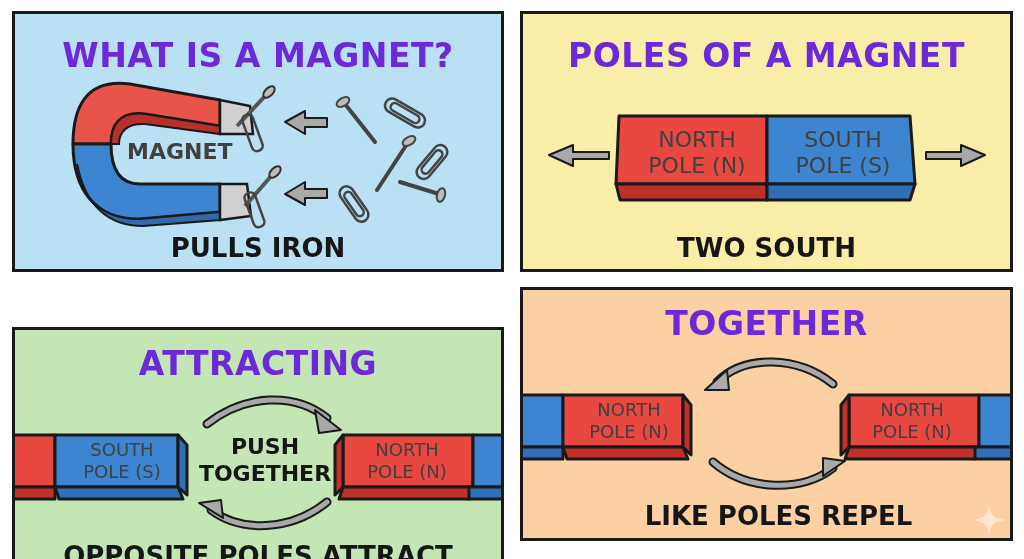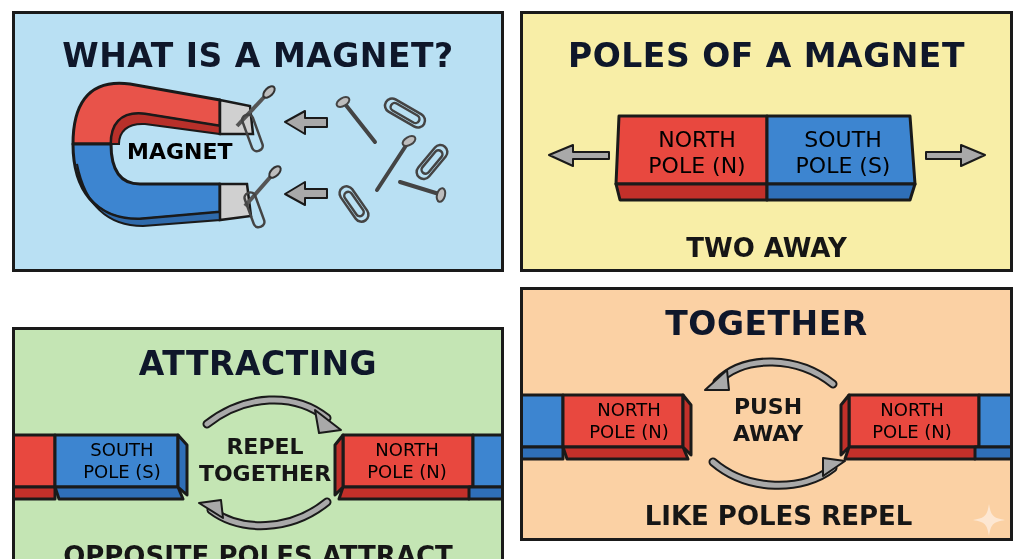--- a/index.html
+++ b/index.html
@@ -14,30 +14,30 @@
       box-sizing: border-box;
       overflow: hidden;
     }
     .p-tl { left: 12px; top: 11px; width: 492px; height: 261px; background: #b9e0f3; }
     .p-tr { left: 520px; top: 11px; width: 493px; height: 261px; background: #f8eea7; }
     .p-bl { left: 12px; top: 287px; width: 492px; height: 254px; background: #c4e5b4; margin-top: 40px; }
     .p-br { left: 520px; top: 287px; width: 493px; height: 254px; background: #fbd1a4; }
 
     .title {
       position: absolute; left: 0; right: 0; text-align: center;
-      font-weight: bold; color: #0f172a; letter-spacing: 0.5px;
+      font-weight: bold; color: #6d28d9; letter-spacing: 0.5px;
       font-size: 33px; line-height: 40px;
     }
     .caption {
       position: absolute; left: 0; right: 0; text-align: center;
       font-weight: bold; color: #161616; font-size: 26px; line-height: 32px;
     }
     svg.art { position: absolute; left: 0; top: 0; }
     .label {
-      position: absolute; text-align: center; color: #000000;
+      position: absolute; text-align: center; color: #404040;
       font-size: 18px; line-height: 22px; font-weight: normal;
     }
     .label.big { font-size: 22px; line-height: 26px; font-weight: bold; }
     .center-text {
       position: absolute; text-align: center; color: #161616;
       font-size: 22px; line-height: 27px; font-weight: bold;
     }
     .sparkle { position: absolute; }
   </style>
 </head>
@@ -86,20 +86,21 @@
       <rect x="368" y="92" width="44" height="14" rx="7" transform="rotate(30 390 99)"></rect>
       <rect x="374" y="95" width="32" height="8" rx="4" transform="rotate(30 390 99)"></rect>
       <rect x="410" y="128" width="14" height="40" rx="7" transform="rotate(40 417 148)"></rect>
       <rect x="413" y="134" width="8" height="28" rx="4" transform="rotate(40 417 148)"></rect>
       <rect x="332" y="170" width="14" height="40" rx="7" transform="rotate(-35 339 190)"></rect>
       <rect x="335" y="176" width="8" height="28" rx="4" transform="rotate(-35 339 190)"></rect>
     </g>
   </svg>
 
   <div class="label big" style="left:112px; top:125px; width:90px;">MAGNET</div>
+  <div class="caption" style="top:218px;">PULLS IRON</div>
 </div>
 
 <div class="panel p-tr">
   <div class="title" style="top:22px;">POLES OF A MAGNET</div>
 
   <svg class="art" width="493" height="261" viewBox="0 0 493 261">
 
     <path d="M86,138 L50,138 L50,131 L26,141 L50,152 L50,145 L86,145 Z" fill="#a9a9a9" stroke="#1a1a1a" stroke-width="2" stroke-linejoin="round"></path>
 
     <path d="M403,138 L438,138 L438,131 L462,141 L438,152 L438,145 L403,145 Z" fill="#a9a9a9" stroke="#1a1a1a" stroke-width="2" stroke-linejoin="round"></path>
@@ -114,21 +115,21 @@
 
   <div class="label big" style="left:104px; top:113px; width:140px; font-weight:normal; font-size:22px;">
     <div>NORTH</div>
     <div>POLE (N)</div>
   </div>
   <div class="label big" style="left:250px; top:113px; width:140px; font-weight:normal; font-size:22px;">
     <div>SOUTH</div>
     <div>POLE (S)</div>
   </div>
 
-  <div class="caption" style="top:218px;">TWO AWAY</div>
+  <div class="caption" style="top:218px;">TWO SOUTH</div>
 </div>
 
 <div class="panel p-bl">
   <div class="title" style="top:14px;">ATTRACTING</div>
 
   <svg class="art" width="492" height="254" viewBox="0 0 492 254">
 
     <g stroke="#1a1a1a" stroke-width="3" stroke-linejoin="round">
       <rect x="-4" y="105" width="44" height="52" fill="#e8483f"></rect>
       <rect x="-4" y="157" width="44" height="12" fill="#c2302a"></rect>
@@ -161,21 +162,21 @@
 
   <div class="label" style="left:52px; top:109px; width:110px;">
     <div>SOUTH</div>
     <div>POLE (S)</div>
   </div>
   <div class="label" style="left:332px; top:109px; width:120px;">
     <div>NORTH</div>
     <div>POLE (N)</div>
   </div>
   <div class="center-text" style="left:180px; top:103px; width:140px;">
-    <div>REPEL</div>
+    <div>PUSH</div>
     <div>TOGETHER</div>
   </div>
 
   <div class="caption" style="top:210px;text-align:center;">OPPOSITE POLES ATTRACT</div>
 </div>
 
 <div class="panel p-br">
   <div class="title" style="top:14px;">TOGETHER</div>
 
   <svg class="art" width="493" height="254" viewBox="0 0 493 254">
@@ -211,23 +212,19 @@
   </svg>
 
   <div class="label" style="left:48px; top:109px; width:116px;">
     <div>NORTH</div>
     <div>POLE (N)</div>
   </div>
   <div class="label" style="left:330px; top:109px; width:118px;">
     <div>NORTH</div>
     <div>POLE (N)</div>
   </div>
-  <div class="center-text" style="left:180px; top:103px; width:130px;">
-    <div>PUSH</div>
-    <div>AWAY</div>
-  </div>
 
   <div class="caption" style="top:210px;margin-left:24px;">LIKE POLES REPEL</div>
 
   <svg class="sparkle" style="left:448px; top:212px;" width="36" height="36" viewBox="0 0 36 36">
     <path d="M18,2 C20,14 22,16 34,18 C22,20 20,22 18,34 C16,22 14,20 2,18 C14,16 16,14 18,2 Z" fill="#fde7d2"></path>
   </svg>
 </div>
 
 </body></html>

